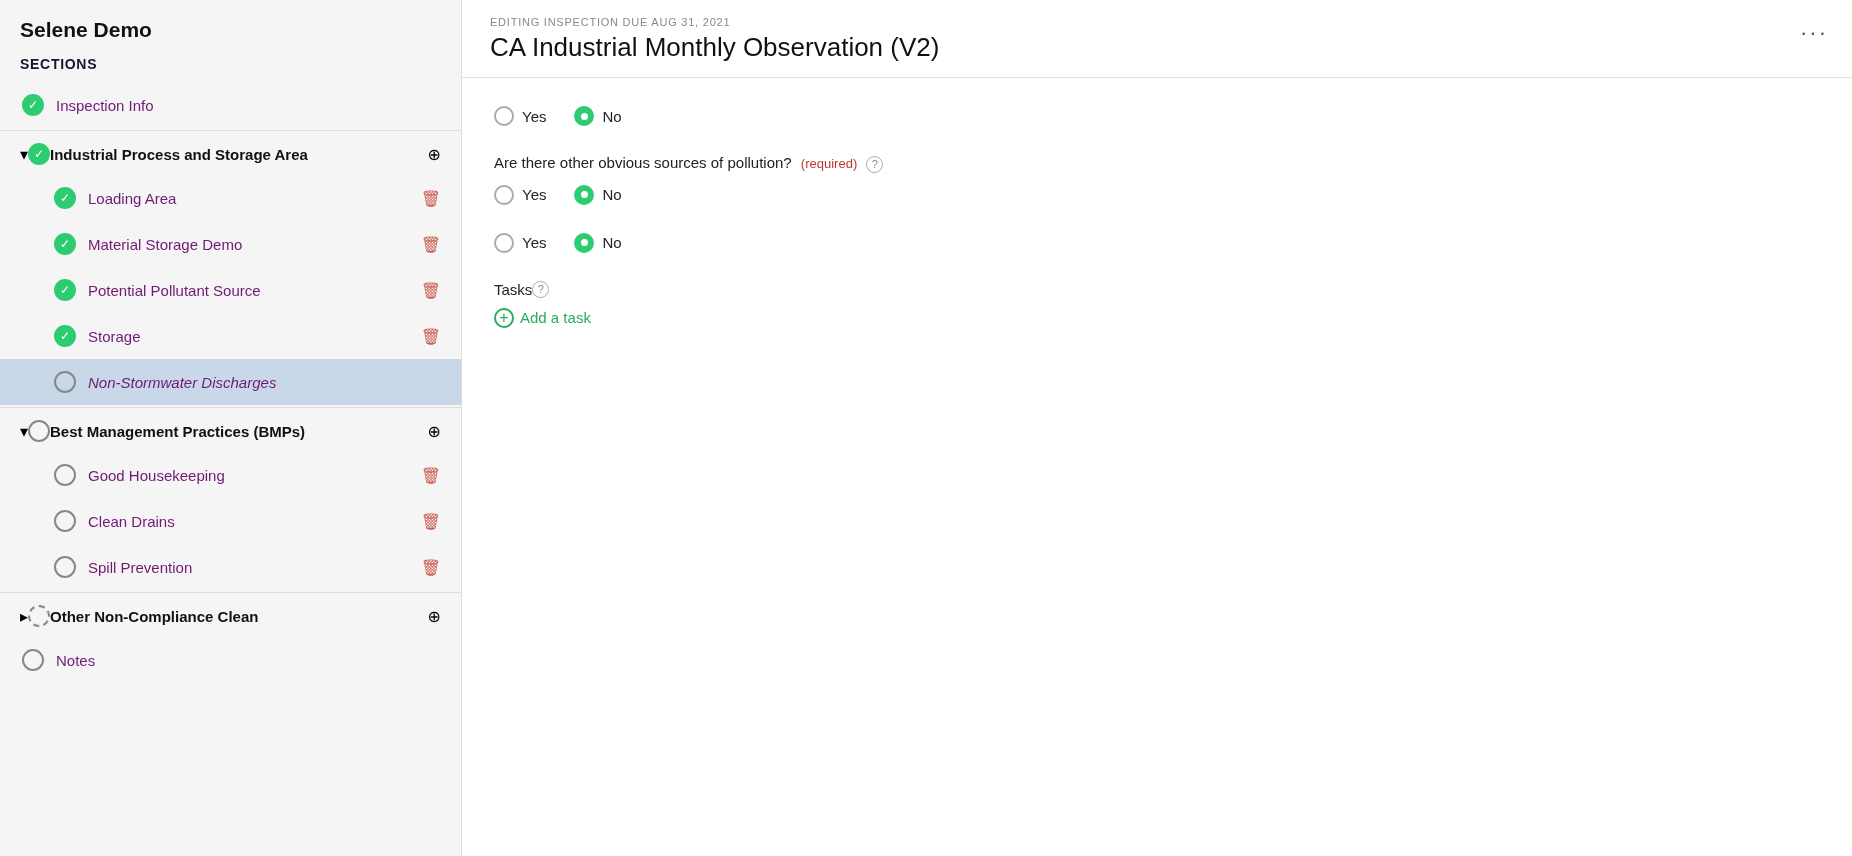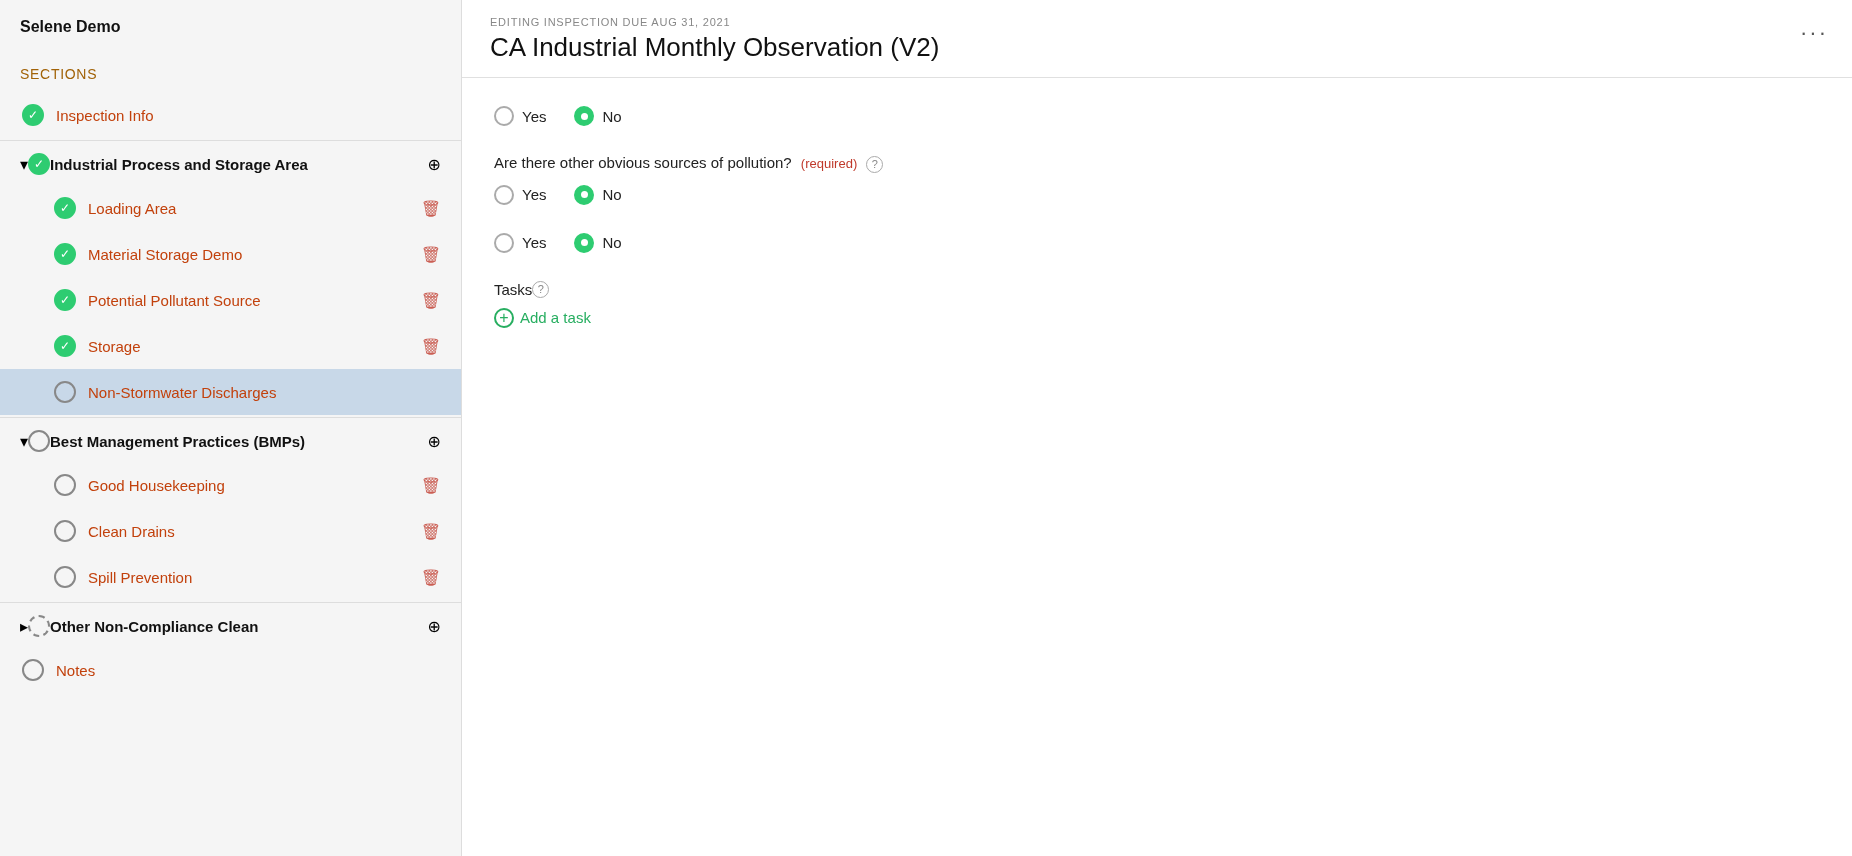--- a/index.html
+++ b/index.html
@@ -14,60 +14,61 @@
       display: flex;
       flex-direction: column;
       overflow-y: auto;
     }
 
     .sidebar-header {
       padding: 18px 20px 10px 20px;
     }
 
     .app-title {
-      font-size: 16px;
+      font-size: 21px;
       font-weight: 700;
       color: #111;
-      margin-bottom: 30px;
+      margin-bottom: 14px;
     }
 
     .sections-label {
       font-size: 14px;
-      font-weight: 400;
-      color: #a16207;
+      font-weight: 700;
+      color: #0f172a;
       text-transform: uppercase;
       letter-spacing: 0.05em;
     }
 
     .sidebar-item {
       display: flex;
       align-items: center;
       padding: 10px 20px;
       cursor: pointer;
       position: relative;
     }
 
     .sidebar-item.active {
       background: #c8d8e8;
+      font-style: italic;
     }
 
     .sidebar-item .item-icon {
       width: 26px;
       height: 26px;
       flex-shrink: 0;
       margin-right: 10px;
       display: flex;
       align-items: center;
       justify-content: center;
     }
 
     .sidebar-item .item-label {
       flex: 1;
       font-size: 15px;
-      color: #c2410c;
+      color: #701a75;
     }
 
     .sidebar-item.sub-item {
       padding-left: 52px;
     }
 
     .sidebar-item .trash-icon {
       color: #c0392b;
       font-size: 16px;
       opacity: 0.8;

